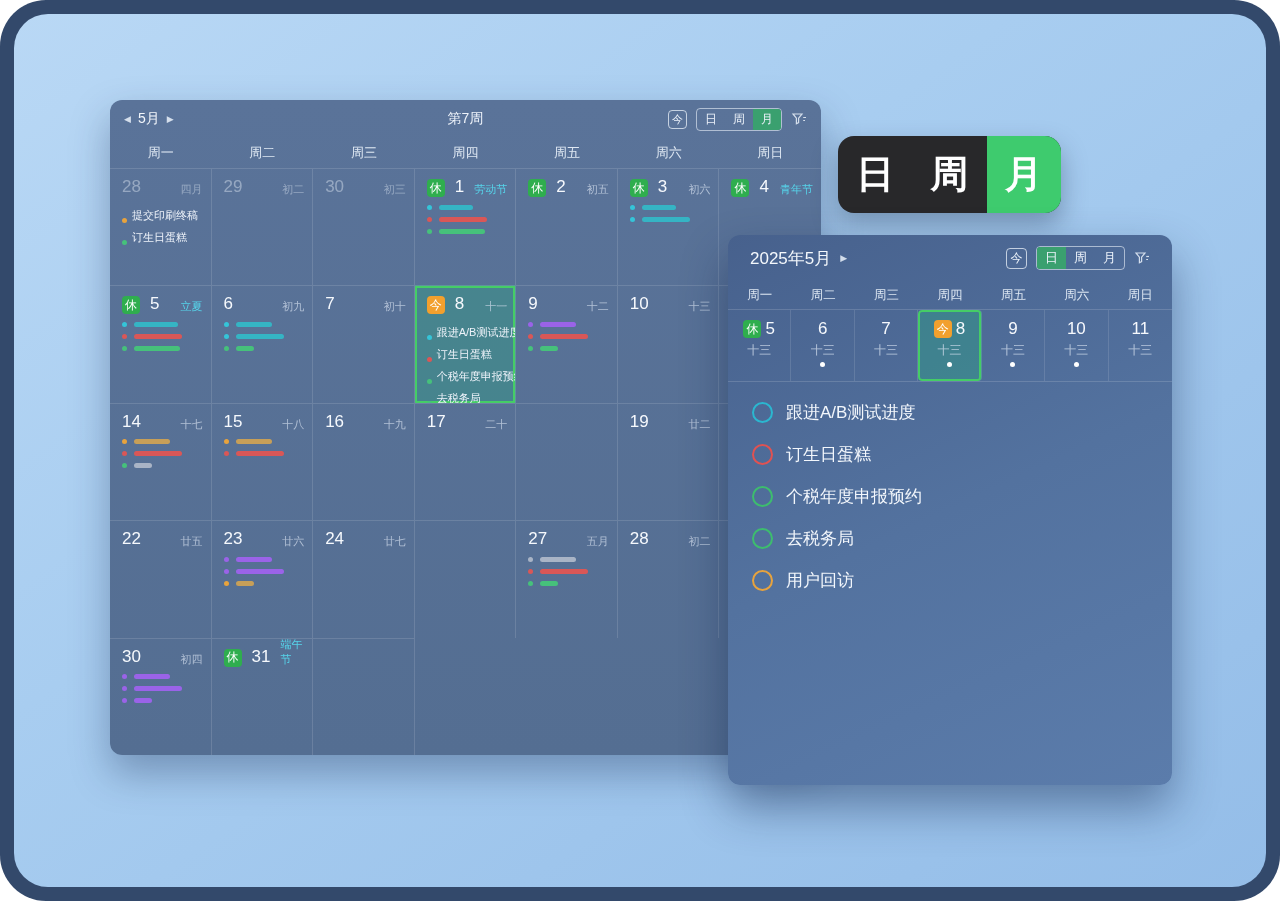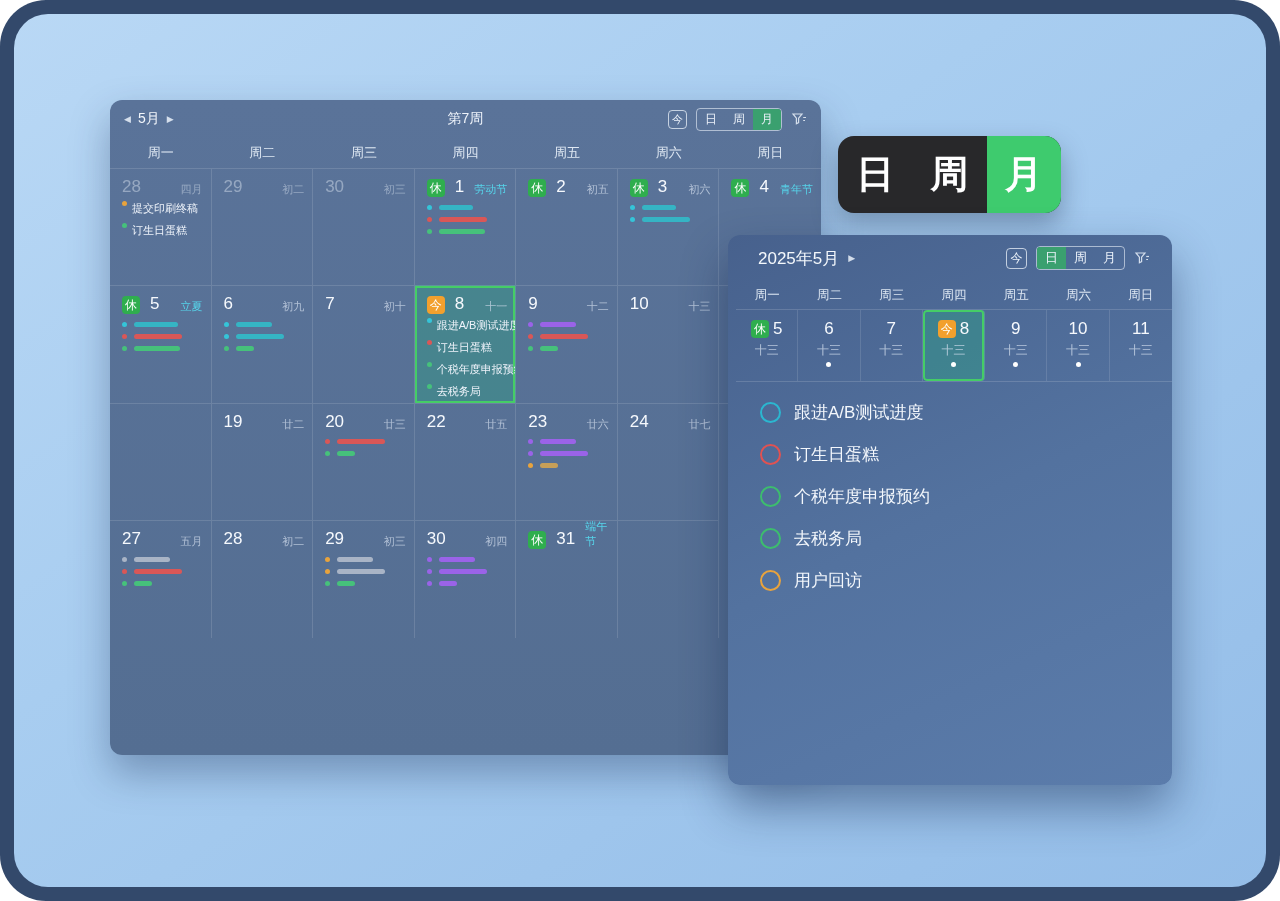--- a/index.html
+++ b/index.html
@@ -51,39 +51,38 @@
   .cell-head { display:flex; align-items:flex-end; gap:10px; height:20px; }
   .badge { width:18px; height:18px; border-radius:4px; font-size:12px; color:#fff; display:flex; align-items:center; justify-content:center; flex:0 0 18px; }
   .day-num { font-size:17px; color:#f6f9fd; }
   .lunar { margin-left:auto; font-size:11px; color:rgba(208,219,235,0.75); }
   .lunar.holiday { color:#56d4ea; }
   .bc-cell.dim .day-num, .bc-cell.dim .lunar { color:rgba(223,232,244,0.45); }
   .events { margin-top:4px; }
   .bar-row { display:flex; align-items:center; gap:7px; height:12px; }
   .ev-dot { width:5px; height:5px; border-radius:50%; flex:0 0 5px; }
   .ev-bar { height:5px; border-radius:2.5px; }
-  .text-row { display:flex; align-items:flex-start; gap:5px; height:22px; font-size:11px; color:#eef3fa; white-space:nowrap; }
+  .text-row { display:flex; align-items:flex-end; gap:5px; height:22px; font-size:11px; color:#eef3fa; white-space:nowrap; }
 
   
   .toggle-graphic {
     position:absolute; left:824px; top:122px; width:223px; height:77px;
     background:#28282a; border-radius:16px; display:flex; align-items:stretch;
     box-shadow: 0 12px 26px rgba(22,40,70,0.35);
   }
   .tg-item { flex:1; display:flex; align-items:center; justify-content:center; font-size:38px; font-weight:bold; color:#ffffff; }
   .tg-item.active { background:#3ecb6e; border-radius:0 16px 16px 0; }
 
   
   .small-cal {
     position:absolute; left:714px; top:221px; width:444px; height:550px;
     border-radius:12px;
     background: linear-gradient(155deg,#47618d 0%, #53729f 50%, #5b7cab 100%);
     box-shadow: 0 22px 46px rgba(18,38,78,0.45);
     color:#f3f7fc;
-    padding-left:8px;
   }
   .sc-header { display:flex; align-items:center; height:46px; padding:0 22px; }
   .sc-title-wrap { display:flex; align-items:center; gap:9px; }
   .sc-title { font-size:17px; color:#f4f8fc; }
   .sc-header .today-btn { width:21px; height:21px; font-size:12px; }
   .sc-header .seg { font-size:13px; }
   .sc-weekdays { display:grid; grid-template-columns:repeat(7,1fr); height:28px; align-items:center; text-align:center; font-size:12.5px; color:#dce6f2; }
   .sc-week { display:grid; grid-template-columns:repeat(7,1fr); height:73px; border-top:1px solid rgba(255,255,255,0.15); border-bottom:1px solid rgba(255,255,255,0.15); }
   .sc-cell { position:relative; border-right:1px solid rgba(255,255,255,0.12); display:flex; flex-direction:column; align-items:center; padding-top:9px; gap:3px; }
   .sc-cell:last-child { border-right:none; }
@@ -313,20 +312,70 @@
             </div>
           </div>
           <div class="bc-cell">
             <div class="cell-head">
               <span class="day-num">10</span>
               <span class="lunar">十三</span>
             </div>
             <div class="events"></div>
           </div>
           <div class="bc-cell"></div>
+          <div class="bc-cell">
+            <div class="cell-head">
+              <span class="day-num">14</span>
+              <span class="lunar">十七</span>
+            </div>
+            <div class="events">
+              <div class="bar-row">
+                <span class="ev-dot" style="background: rgb(232, 163, 61);"></span>
+                <span class="ev-bar" style="background: rgb(199, 159, 88); width: 36px;"></span>
+              </div>
+              <div class="bar-row">
+                <span class="ev-dot" style="background: rgb(217, 87, 87);"></span>
+                <span class="ev-bar" style="background: rgb(217, 87, 87); width: 48px;"></span>
+              </div>
+              <div class="bar-row">
+                <span class="ev-dot" style="background: rgb(70, 193, 123);"></span>
+                <span class="ev-bar" style="background: rgb(169, 180, 198); width: 18px;"></span>
+              </div>
+            </div>
+          </div>
+          <div class="bc-cell">
+            <div class="cell-head">
+              <span class="day-num">15</span>
+              <span class="lunar">十八</span>
+            </div>
+            <div class="events">
+              <div class="bar-row">
+                <span class="ev-dot" style="background: rgb(232, 163, 61);"></span>
+                <span class="ev-bar" style="background: rgb(199, 159, 88); width: 36px;"></span>
+              </div>
+              <div class="bar-row">
+                <span class="ev-dot" style="background: rgb(217, 87, 87);"></span>
+                <span class="ev-bar" style="background: rgb(217, 87, 87); width: 48px;"></span>
+              </div>
+            </div>
+          </div>
+          <div class="bc-cell">
+            <div class="cell-head">
+              <span class="day-num">16</span>
+              <span class="lunar">十九</span>
+            </div>
+            <div class="events"></div>
+          </div>
+          <div class="bc-cell">
+            <div class="cell-head">
+              <span class="day-num">17</span>
+              <span class="lunar">二十</span>
+            </div>
+            <div class="events"></div>
+          </div>
           <div class="bc-cell"></div>
           <div class="bc-cell">
             <div class="cell-head">
               <span class="day-num">19</span>
               <span class="lunar">廿二</span>
             </div>
             <div class="events"></div>
           </div>
           <div class="bc-cell">
             <div class="cell-head">

